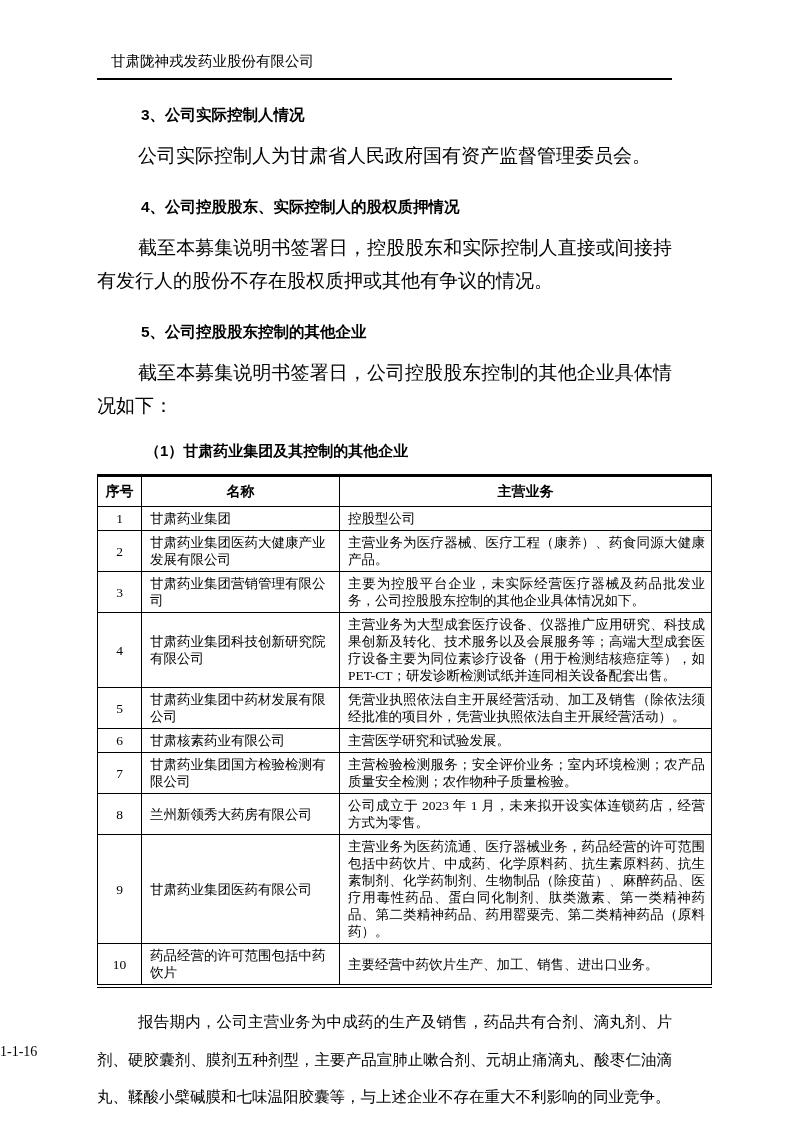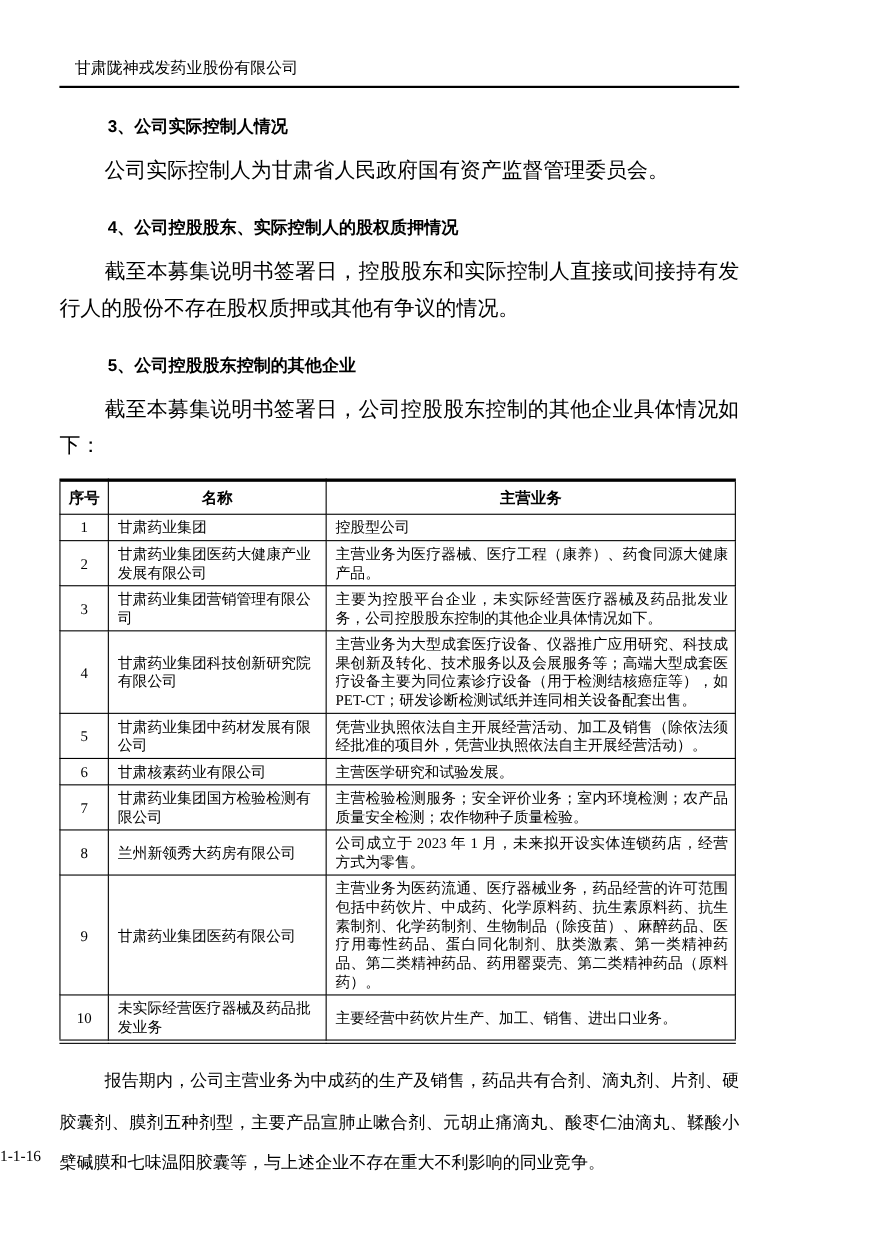--- a/index.html
+++ b/index.html
@@ -8,21 +8,21 @@
     width: 793px;
     height: 1122px;
     margin: 0 auto;
     color: #000000;
     font-family: "Liberation Serif", "DejaVu Serif", serif;
     overflow: hidden;
   }
   .page {
     width: 751px;
     height: 1122px;
-    padding: 52px 79px 0 54px;
+    padding: 52px 79px 0 97px;
     position: relative;
   }
   
   .running-header {
     display: flex;
     justify-content: space-between;
     align-items: flex-end;
     font-size: 14.5px;
     padding: 0 2px 7px 14px;
     border-bottom: 2px solid #000;
@@ -101,20 +101,21 @@
 
   <div class="num-heading">3、公司实际控制人情况</div>
   <p class="body-para">公司实际控制人为甘肃省人民政府国有资产监督管理委员会。</p>
 
   <div class="num-heading">4、公司控股股东、实际控制人的股权质押情况</div>
   <p class="body-para">截至本募集说明书签署日，控股股东和实际控制人直接或间接持有发行人的股份不存在股权质押或其他有争议的情况。</p>
 
   <div class="num-heading">5、公司控股股东控制的其他企业</div>
   <p class="body-para">截至本募集说明书签署日，公司控股股东控制的其他企业具体情况如下：</p>
 
+  <div class="sub-heading">（1）甘肃药业集团及其控制的其他企业</div>
 
   <table class="companies">
     <colgroup>
         <col class="c-no">
         <col class="c-name">
         <col class="c-biz">
       </colgroup>
     <thead>
       <tr>
         <th>序号</th>
@@ -163,21 +164,21 @@
         <td class="cell-name">兰州新领秀大药房有限公司</td>
         <td class="cell-biz">公司成立于 2023 年 1 月，未来拟开设实体连锁药店，经营方式为零售。</td>
       </tr>
       <tr>
         <td class="cell-no">9</td>
         <td class="cell-name">甘肃药业集团医药有限公司</td>
         <td class="cell-biz">主营业务为医药流通、医疗器械业务，药品经营的许可范围包括中药饮片、中成药、化学原料药、抗生素原料药、抗生素制剂、化学药制剂、生物制品（除疫苗）、麻醉药品、医疗用毒性药品、蛋白同化制剂、肽类激素、第一类精神药品、第二类精神药品、药用罂粟壳、第二类精神药品（原料药）。</td>
       </tr>
       <tr>
         <td class="cell-no">10</td>
-        <td class="cell-name">未实际经营医疗器械及药品批发业务</td>
+        <td class="cell-name">药品经营的许可范围包括中药饮片</td>
         <td class="cell-biz">主要经营中药饮片生产、加工、销售、进出口业务。</td>
       </tr>
     </tbody>
   </table>
 
   <p class="closing-para">报告期内，公司主营业务为中成药的生产及销售，药品共有合剂、滴丸剂、片剂、硬胶囊剂、膜剂五种剂型，主要产品宣肺止嗽合剂、元胡止痛滴丸、酸枣仁油滴丸、鞣酸小檗碱膜和七味温阳胶囊等，与上述企业不存在重大不利影响的同业竞争。</p>
 
   <div class="page-number">1-1-16</div>
 
 </div>

